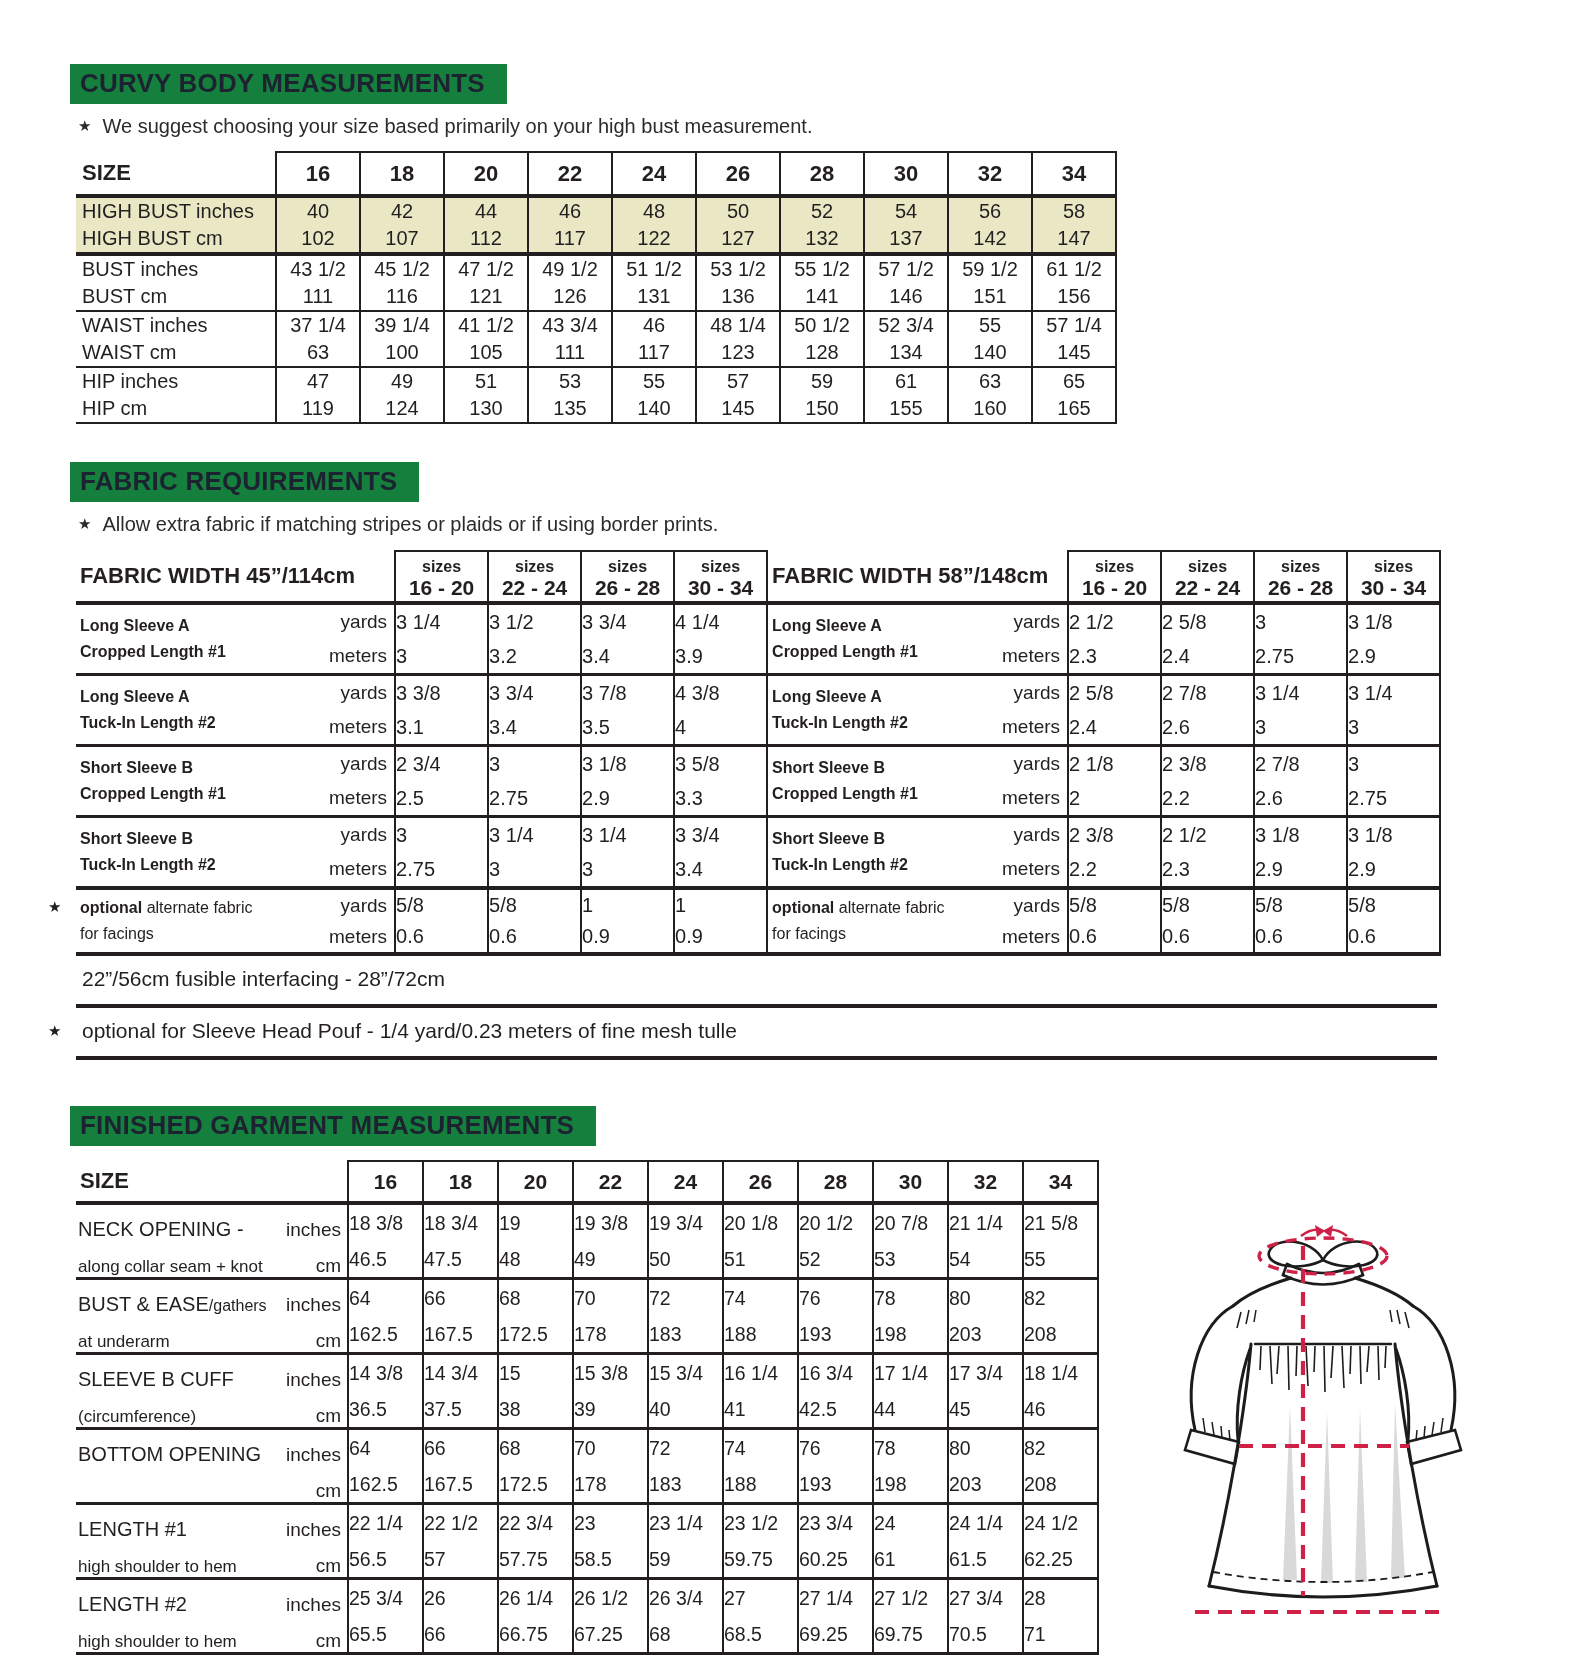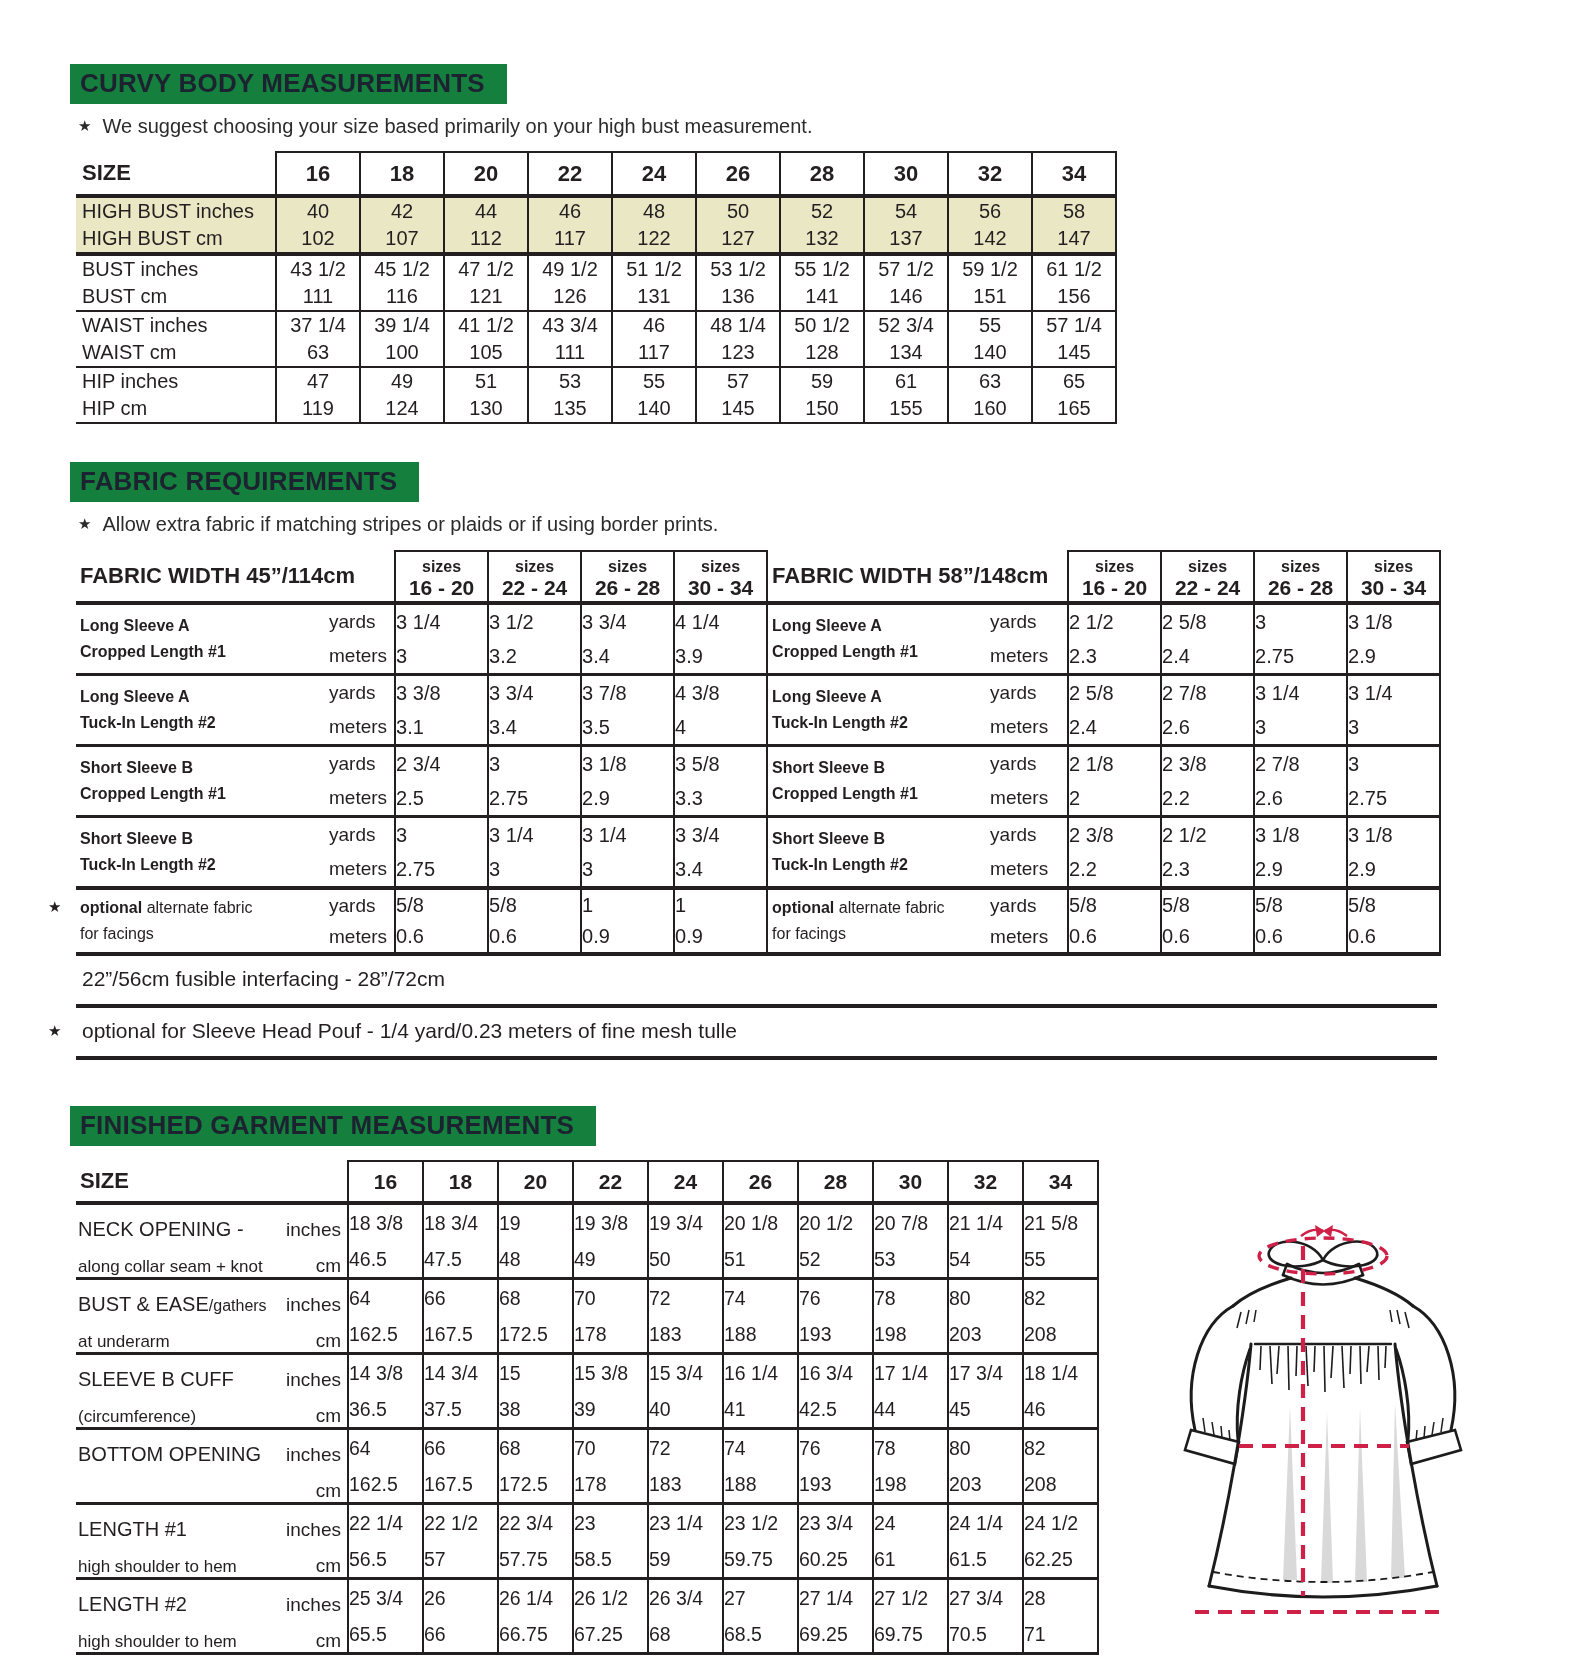--- a/index.html
+++ b/index.html
@@ -32,21 +32,21 @@
   .fabric-wrap{display:flex;margin-top:14px}
   .ft-label{text-align:left;font-size:22px;font-weight:700;border-bottom:4.5px solid #231f20;padding-left:4px}
   .ft-size{text-align:center;height:52px;border:2.5px solid #231f20;border-bottom:4.5px solid #231f20}
   .ft-size .cap{font-size:16px;line-height:19px;margin-top:3px}
   .ft-size .grp{font-size:21px;font-weight:700;line-height:24px}
   .ft tbody td{border-bottom:3px solid #231f20}
   .ft-name{text-align:left;padding-left:4px;position:relative}
   .ft-name .n1,.ft-name .n2{font-size:16px;font-weight:700;line-height:26px}
   .ft-name.reg .n1,.ft-name.reg .n2{font-weight:400}
   .ft-name.reg .n1 b{font-weight:700}
-  .ft-unit{padding-right:7px}
+  .ft-unit{text-align:right;padding-right:7px}
   .ft-unit div{font-size:19px;height:34px;line-height:34px}
   .ft-val{text-align:left;border-left:2.5px solid #231f20;border-right:2.5px solid #231f20}
   .ft-val div{font-size:20px;height:34px;line-height:34px}
   .ft tr.facings td{border-top:4px solid #231f20;border-bottom:4px solid #231f20}
   .ft tr.facings .ft-unit div,.ft tr.facings .ft-val div{height:31px;line-height:31px}
   .star-hang{position:absolute;left:-28px;top:8px;font-size:15px}
 
   .note-row{width:1361px;font-size:21px;padding:11px 0 13px 6px;border-bottom:4px solid #231f20;position:relative}
   .note-row b{font-weight:400}
   .note-row .star-hang{top:14px}

